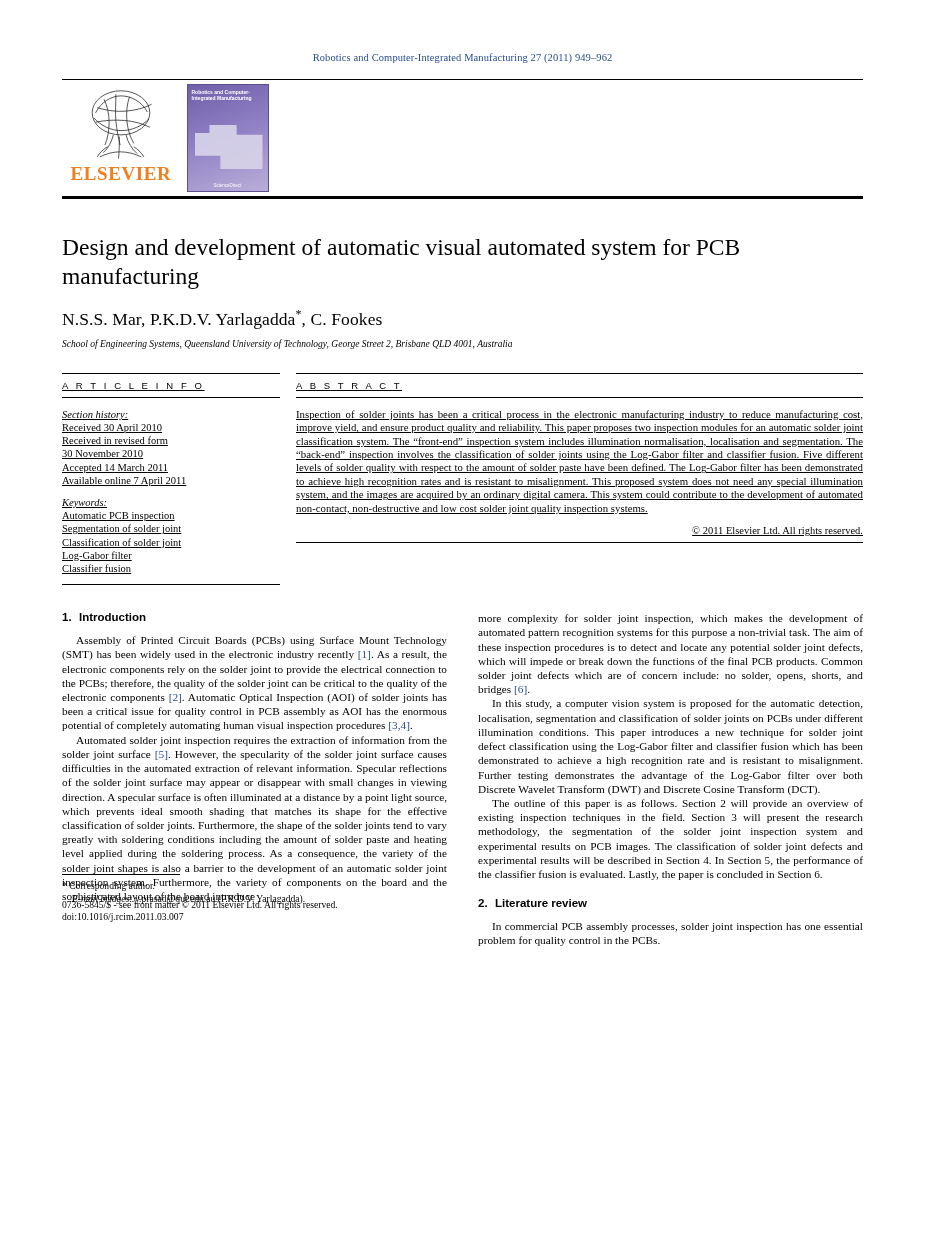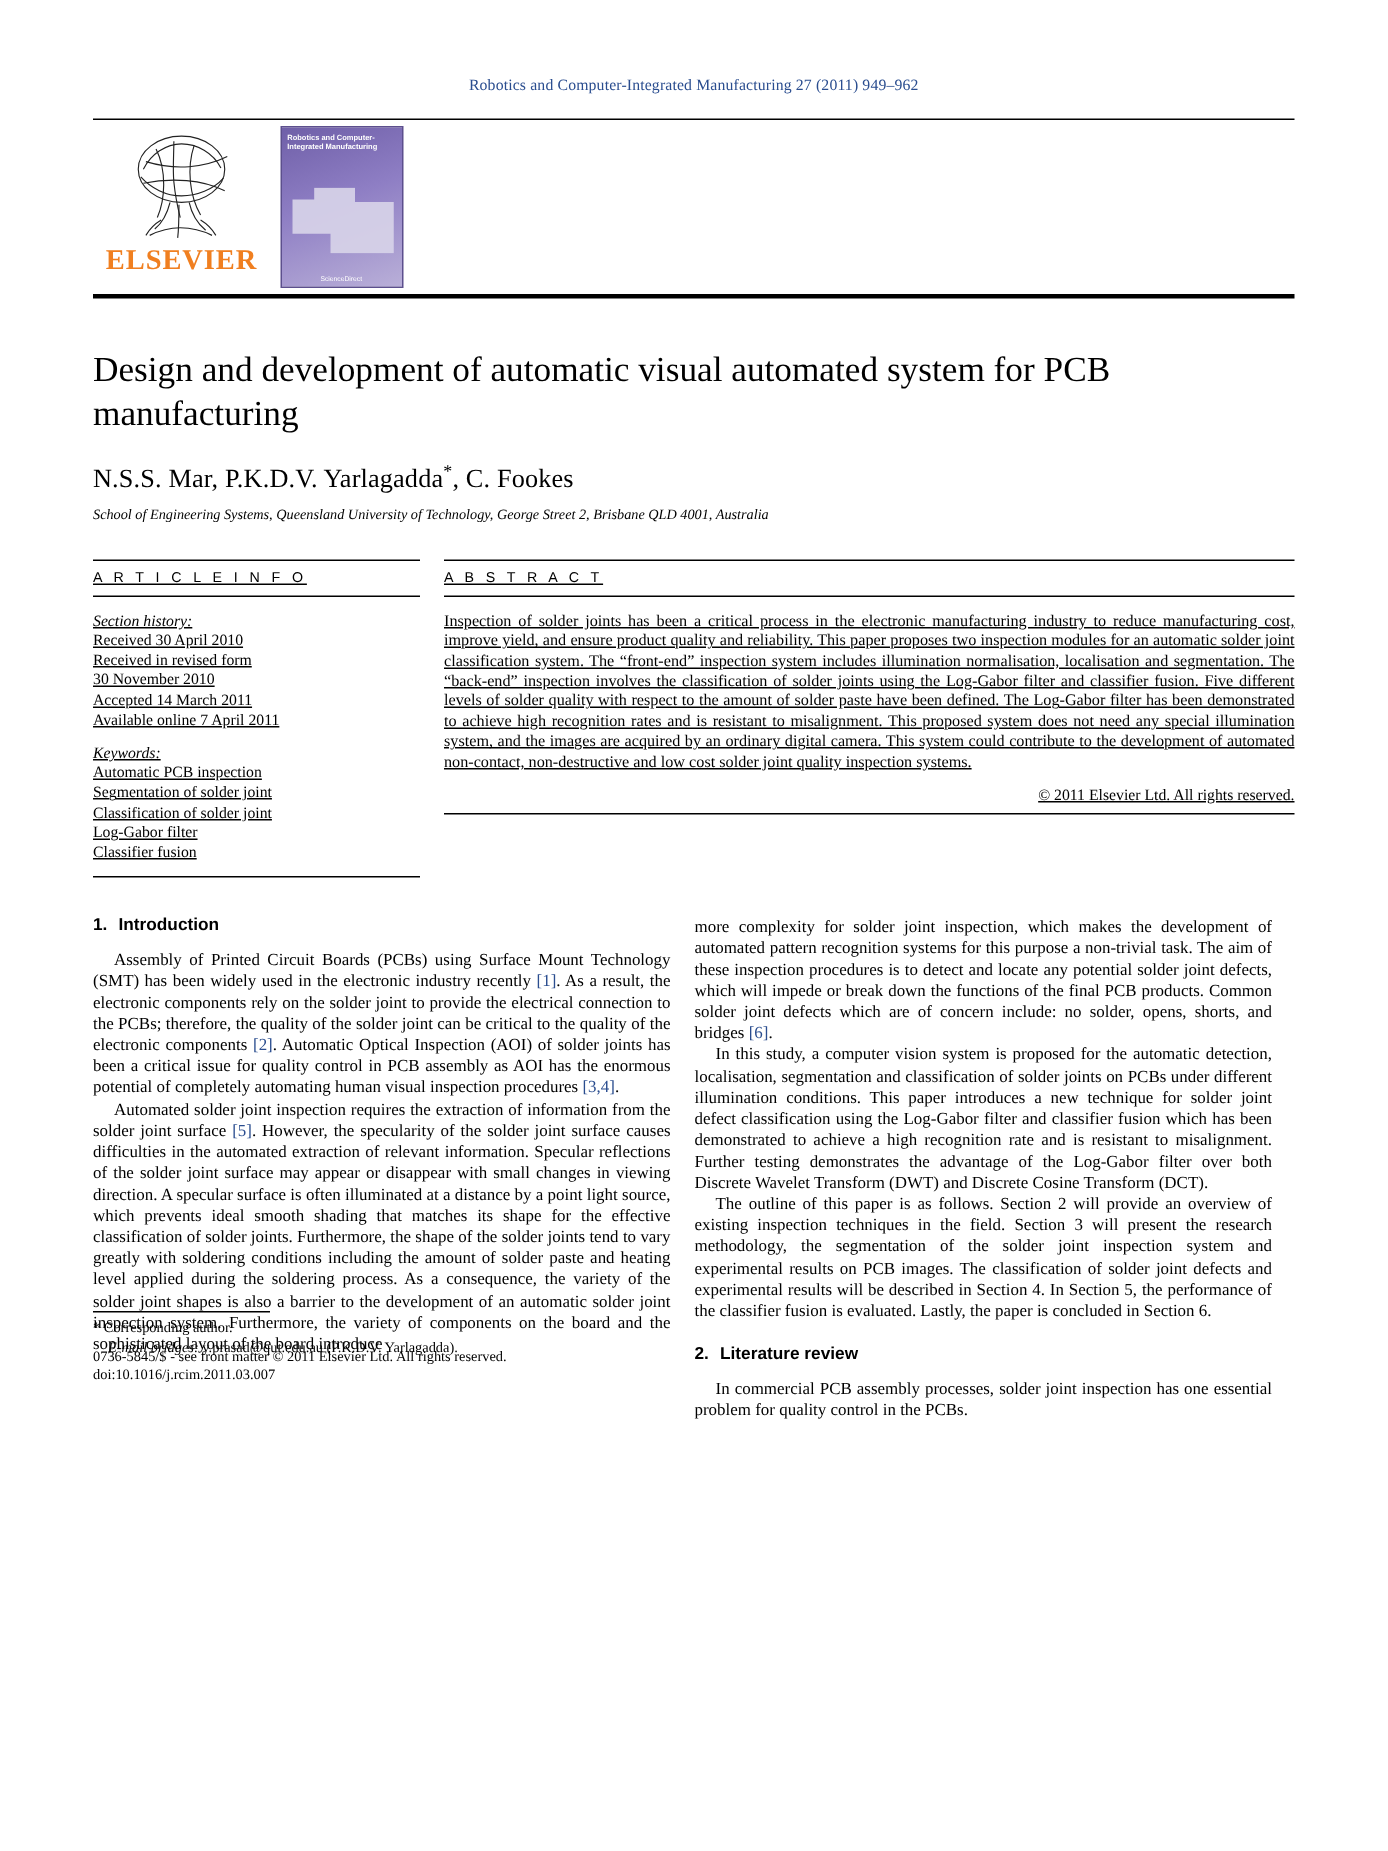--- a/index.html
+++ b/index.html
@@ -159,20 +159,21 @@
     margin-top: 10px;
     padding-bottom: 6px;
   }
   .abs-rule { border-bottom: 1px solid #000; }
 
   
   .body-cols {
     display: flex;
     gap: 16px;
     margin-top: 26px;
+    justify-content: space-between;
   }
   .bcol { width: 385px; }
   .h2 {
     font-family: "Liberation Sans", sans-serif;
     font-size: 11.5px;
     font-weight: bold;
     margin: 0 0 10px 0;
   }
   .h2 .num { display: inline-block; width: 17px; }
   p.para {

